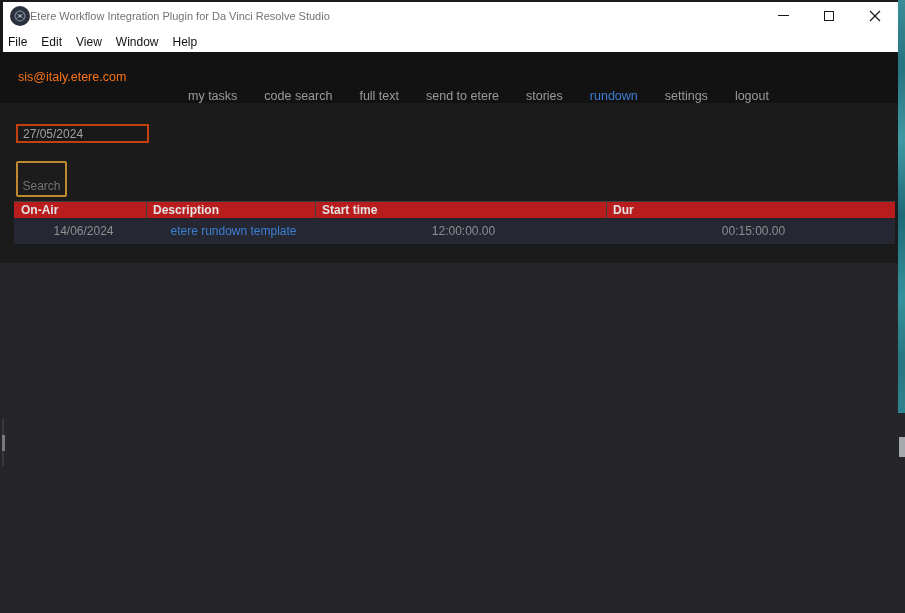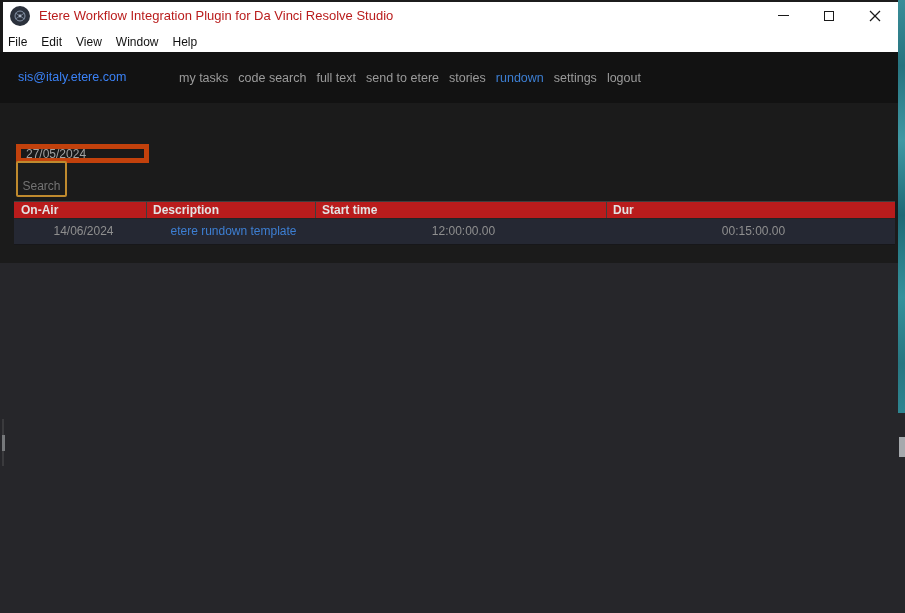--- a/index.html
+++ b/index.html
@@ -11,49 +11,49 @@
       background: #26262a;
       font-family: "Liberation Sans", "DejaVu Sans", sans-serif;
     }
 
     
     .titlebar {
       position: absolute; left: 0; top: 0; width: 898px; height: 31px;
       background: #ffffff; display: flex; align-items: center;
     }
     .app-icon { margin-left: 10px; width: 20px; height: 20px; flex: 0 0 auto; }
-    .window-title { margin-left: 9px; font-size: 13px; color: #b91c1c; white-space: nowrap; }
+    .window-title { font-size: 11px; color: #737373; white-space: nowrap; }
     .controls { position: absolute; right: 0; top: 0; height: 31px; display: flex; }
     .ctrl { width: 46px; height: 31px; display: flex; align-items: center; justify-content: center; cursor: default; }
     .glyph-min { width: 11px; height: 0; border-top: 1px solid #1a1a1a; display: block; }
     .glyph-max { width: 10px; height: 10px; border: 1px solid #1a1a1a; display: block; }
 
     .menubar {
       position: absolute; left: 0; top: 31px; width: 898px; height: 21px;
       background: #ffffff; display: flex; align-items: center;
       padding-left: 8px; gap: 14px; font-size: 12px; color: #111;
     }
     .menu-item { white-space: nowrap; }
 
     .frame-top { position: absolute; left: 0; top: 0; width: 898px; height: 2px; background: #1c1c1c; }
     .frame-left { position: absolute; left: 0; top: 0; width: 3px; height: 263px; background: #191919; }
 
     
     .navbar { position: absolute; left: 0; top: 52px; width: 898px; height: 51px; background: #121212; }
-    .email { position: absolute; left: 18px; top: 0; height: 51px; line-height: 51px; font-size: 12.5px; color: #3b82f6; }
-    .navlinks { position: absolute; left: 179px; top: 0; height: 51px; display: flex; align-items: center; gap: 10px; }
+    .email { position: absolute; left: 18px; top: 0; height: 51px; line-height: 51px; font-size: 12.5px; color: #f97316; }
+    .navlinks { position: absolute; left: 188px; top: 0; height: 51px; display: flex; align-items: flex-end; gap: 27px; }
     .navlink { font-size: 12.5px; color: #9b9b9b; white-space: nowrap; cursor: default; }
     .navlink.active { color: #3d7fd3; }
 
     
     .panel { position: absolute; left: 0; top: 103px; width: 898px; height: 160px; background: #1b1b1b; }
     .date-input {
       position: absolute; top: 21px; height: 19px;
-      background: #191919; border: 5px solid #c2410c; border-radius: 0;
-      color: #a2a2a2; font-size: 12px; font-family: inherit; padding: 0 0 0 5px; margin-top: 20px;
+      background: #191919; border: 2px solid #c2410c; border-radius: 0;
+      color: #a2a2a2; font-size: 12px; font-family: inherit; padding: 0 0 0 5px;
     }
     .date-from { left: 16px; width: 133px; }
     .date-to { left: 160px; width: 131px; }
     .search-btn {
       position: absolute; left: 16px; top: 58px; width: 51px; height: 23px;
       background: #1c1c1c; border: 2px solid #bf8a2e; border-radius: 2px;
       color: #737373; font-size: 12px; font-family: inherit; padding: 16px 2px; text-align: center;
     }
 
     

